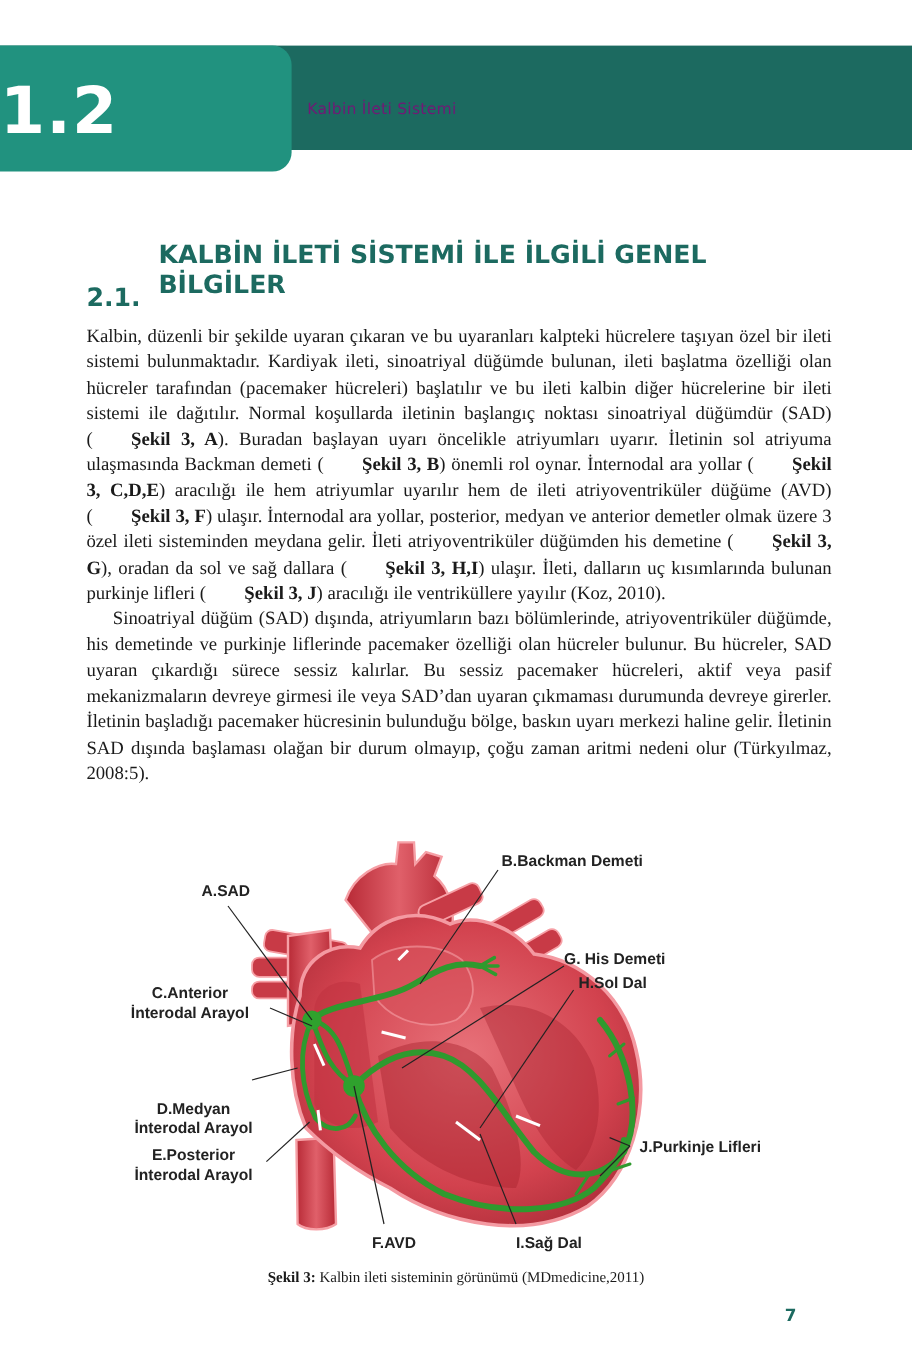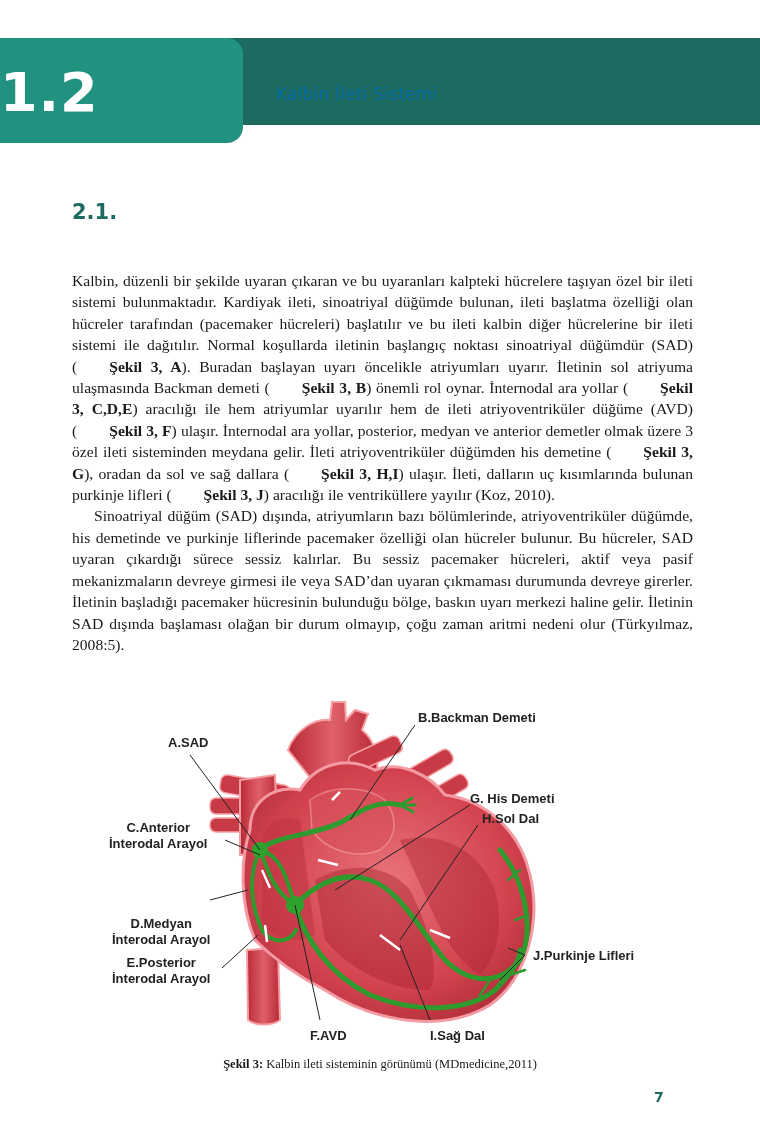--- a/index.html
+++ b/index.html
@@ -12,29 +12,29 @@
   }
   .chapter-box {
     position:absolute; left:0; top:38px; width:243px; height:105px; background:#21927f;
     border-radius:0 16px 16px 0; display:flex; align-items:center; 
   }
   .chapter-number {
     color:#ffffff; font-family:"DejaVu Sans", sans-serif; font-weight:bold; font-size:54px; letter-spacing:1px;
     margin-top:4px;
   }
   .chapter-title {
-    position:absolute; left:276px; top:84px; color:#0369a1; font-family:"DejaVu Sans", sans-serif;
-    font-size:17px; letter-spacing:0.2px;
+    position:absolute; left:256px; top:84px; color:#701a75; font-family:"DejaVu Sans", sans-serif;
+    font-size:13px; letter-spacing:0.2px;
   }
   .section-heading {
     position:absolute; left:72px; top:200px; width:560px; color:#1c6a60;
     font-family:"DejaVu Sans", sans-serif; font-weight:bold; font-size:21px; line-height:25px;
     display:flex;
   }
-  .section-num { width:60px; flex:none; }
+  .section-num { width:60px; flex:none;margin-top:36px; }
   .section-text { flex:1; }
   .body-text {
     position:absolute; left:72px; top:270px; width:621px; font-size:15.6px; line-height:21.4px;
     text-align:justify; hyphens:manual;
   }
   .body-text p { margin:0; }
   .body-text p.indent { text-indent:22px; }
   .body-text b { font-weight:bold;margin-left:32px; }
   .figure {
     position:absolute; left:100px; top:690px; width:560px; height:360px;
@@ -57,20 +57,21 @@
 <body>
 
 <div class="header-bar"></div>
 <div class="chapter-box">
   <span class="chapter-number">1.2</span>
 </div>
 <div class="chapter-title">Kalbin İleti Sistemi</div>
 
 <div class="section-heading">
   <span class="section-num">2.1.</span>
+  <span class="section-text">KALBİN İLETİ SİSTEMİ İLE İLGİLİ GENEL BİLGİLER</span>
 </div>
 
 <div class="body-text">
   <p><span>Kalbin, düzenli bir şekilde uyaran çıkaran ve bu uyaranları kalpteki hücrelere taşıyan özel bir ileti sistemi bulunmaktadır. Kardiyak ileti, sinoatriyal düğümde bulunan, ileti başlatma özelliği olan hücreler tarafından (pacemaker hücreleri) başlatılır ve bu ileti kal­bin diğer hücrelerine bir ileti sistemi ile dağıtılır. Normal koşullarda iletinin başlangıç noktası sinoatriyal düğümdür (SAD) (</span><b>Şekil 3, A</b><span>). Buradan başlayan uyarı öncelikle atri­yumları uyarır. İletinin sol atriyuma ulaşmasında Backman demeti (</span><b>Şekil 3, B</b><span>) önemli rol oynar. İnternodal ara yollar (</span><b>Şekil 3, C,D,E</b><span>) aracılığı ile hem atriyumlar uyarılır hem de ileti atriyoventriküler düğüme (AVD) (</span><b>Şekil 3, F</b><span>) ulaşır. İnternodal ara yollar, posterior, medyan ve anterior demetler olmak üzere 3 özel ileti sisteminden meydana gelir. İleti atriyoventriküler düğümden his demetine (</span><b>Şekil 3, G</b><span>), oradan da sol ve sağ dallara (</span><b>Şekil 3, H,I</b><span>) ulaşır. İleti, dalların uç kısımlarında bulunan purkinje lifleri (</span><b>Şekil 3, J</b><span>) aracılığı ile ventriküllere yayılır (Koz, 2010).</span></p>
   <p class="indent"><span>Sinoatriyal düğüm (SAD) dışında, atriyumların bazı bölümlerinde, atriyoventriküler düğümde, his demetinde ve purkinje liflerinde pacemaker özelliği olan hücreler bulunur. Bu hücreler, SAD uyaran çıkardığı sürece sessiz kalırlar. Bu sessiz pacemaker hücreleri, aktif veya pasif mekanizmaların devreye girmesi ile veya SAD’dan uyaran çıkmaması durumunda devreye girerler. İletinin başladığı pacemaker hücresinin bulunduğu bölge, baskın uyarı merkezi haline gelir. İletinin SAD dışında başlaması olağan bir durum olma­yıp, çoğu zaman aritmi nedeni olur (Türkyılmaz, 2008:5).</span></p>
 </div>
 
 <div class="figure">
   <svg width="560" height="360" viewBox="0 0 560 360">
     <defs>

